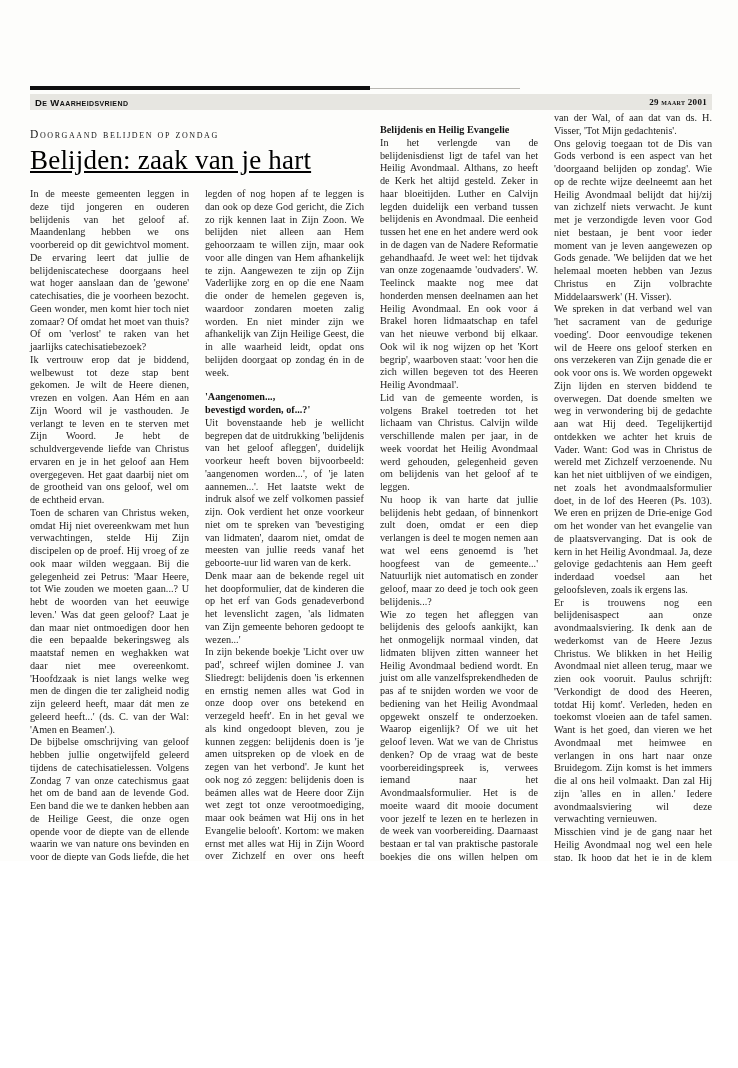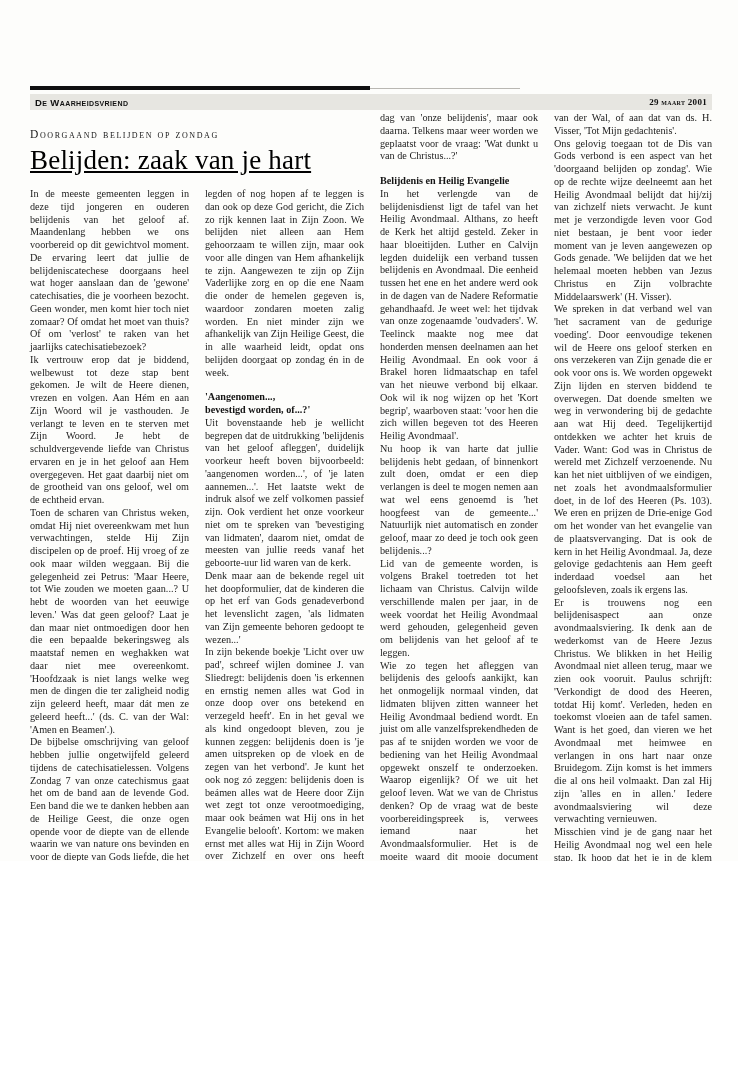--- a/index.html
+++ b/index.html
@@ -83,25 +83,24 @@
           <h3>'Aangenomen...,
 bevestigd worden, of...?'</h3>
           <p>Uit bovenstaande heb je wellicht begrepen dat de uitdrukking 'belijdenis van het geloof afleggen', duidelijk voorkeur heeft boven bijvoorbeeld: 'aangenomen worden...', of 'je laten aannemen...'. Het laatste wekt de indruk alsof we zelf volkomen passief zijn. Ook verdient het onze voorkeur niet om te spreken van 'bevestiging van lidmaten', daarom niet, omdat de meesten van jullie reeds vanaf het geboorte-uur lid waren van de kerk.</p>
           <p>Denk maar aan de bekende regel uit het doopformulier, dat de kinderen die op het erf van Gods genadeverbond het levenslicht zagen, 'als lidmaten van Zijn gemeente behoren gedoopt te wezen...'</p>
           <p>In zijn bekende boekje 'Licht over uw pad', schreef wijlen dominee J. van Sliedregt: belijdenis doen 'is erkennen en ernstig nemen alles wat God in onze doop over ons betekend en verzegeld heeft'. En in het geval we als kind ongedoopt bleven, zou je kunnen zeggen: belijdenis doen is 'je amen uitspreken op de vloek en de zegen van het verbond'. Je kunt het ook nog zó zeggen: belijdenis doen is beámen alles wat de Heere door Zijn wet zegt tot onze verootmoediging, maar ook beámen wat Hij ons in het Evangelie belooft'. Kortom: we maken ernst met alles wat Hij in Zijn Woord over Zichzelf en over ons heeft bekendgemaakt. Zowel met betrekking tot Zijn heiligheid alswel tot Zijn liefde en barmhartigheid. Dat doen we niet slechts op de</p>
         </div>
       </div>
     </div>
 
     <div class="col">
-      <p>dag van 'onze belijdenis', maar ook daarna. Telkens maar weer worden we geplaatst voor de vraag: 'Wat dunkt u van de Christus...?'</p>
       <h3>Belijdenis en Heilig Evangelie</h3>
       <p>In het verlengde van de belijdenisdienst ligt de tafel van het Heilig Avondmaal. Althans, zo heeft de Kerk het altijd gesteld. Zeker in haar bloeitijden. Luther en Calvijn legden duidelijk een verband tussen belijdenis en Avondmaal. Die eenheid tussen het ene en het andere werd ook in de dagen van de Nadere Reformatie gehandhaafd. Je weet wel: het tijdvak van onze zogenaamde 'oudvaders'. W. Teelinck maakte nog mee dat honderden mensen deelnamen aan het Heilig Avondmaal. En ook voor á Brakel horen lidmaatschap en tafel van het nieuwe verbond bij elkaar. Ook wil ik nog wijzen op het 'Kort begrip', waarboven staat: 'voor hen die zich willen begeven tot des Heeren Heilig Avondmaal'.</p>
+      <p>Lid van de gemeente worden, is volgens Brakel toetreden tot het lichaam van Christus. Calvijn wilde verschillende malen per jaar, in de week voordat het Heilig Avondmaal werd gehouden, gelegenheid geven om belijdenis van het geloof af te leggen.</p>
       <p>Nu hoop ik van harte dat jullie belijdenis hebt gedaan, of binnenkort zult doen, omdat er een diep verlangen is deel te mogen nemen aan wat wel eens genoemd is 'het hoogfeest van de gemeente...' Natuurlijk niet automatisch en zonder geloof, maar zo deed je toch ook geen belijdenis...?</p>
-      <p>Lid van de gemeente worden, is volgens Brakel toetreden tot het lichaam van Christus. Calvijn wilde verschillende malen per jaar, in de week voordat het Heilig Avondmaal werd gehouden, gelegenheid geven om belijdenis van het geloof af te leggen.</p>
       <p>Wie zo tegen het afleggen van belijdenis des geloofs aankijkt, kan het onmogelijk normaal vinden, dat lidmaten blijven zitten wanneer het Heilig Avondmaal bediend wordt. En juist om alle vanzelfsprekendheden de pas af te snijden worden we voor de bediening van het Heilig Avondmaal opgewekt onszelf te onderzoeken. Waarop eigenlijk? Of we uit het geloof leven. Wat we van de Christus denken? Op de vraag wat de beste voorbereidingspreek is, verwees iemand naar het Avondmaalsformulier. Het is de moeite waard dit mooie document voor jezelf te lezen en te herlezen in de week van voorbereiding. Daarnaast bestaan er tal van praktische pastorale boekjes die ons willen helpen om zaken duidelijk te krijgen. Ik denk onder meer aan het reeds genoemde boek van ds. C.</p>
     </div>
 
     <div class="col">
       <p>van der Wal, of aan dat van ds. H. Visser, 'Tot Mijn gedachtenis'.</p>
       <p>Ons gelovig toegaan tot de Dis van Gods verbond is een aspect van het 'doorgaand belijden op zondag'. Wie op de rechte wijze deelneemt aan het Heilig Avondmaal belijdt dat hij/zij van zichzelf niets verwacht. Je kunt met je verzondigde leven voor God niet bestaan, je bent voor ieder moment van je leven aangewezen op Gods genade. 'We belijden dat we het helemaal moeten hebben van Jezus Christus en Zijn volbrachte Middelaarswerk' (H. Visser).</p>
       <p>We spreken in dat verband wel van 'het sacrament van de gedurige voeding'. Door eenvoudige tekenen wil de Heere ons geloof sterken en ons verzekeren van Zijn genade die er ook voor ons is. We worden opgewekt Zijn lijden en sterven biddend te overwegen. Dat doende smelten we weg in verwondering bij de gedachte aan wat Hij deed. Tegelijkertijd ontdekken we achter het kruis de Vader. Want: God was in Christus de wereld met Zichzelf verzoenende. Nu kan het niet uitblijven of we eindigen, net zoals het avondmaalsformulier doet, in de lof des Heeren (Ps. 103). We eren en prijzen de Drie-enige God om het wonder van het evangelie van de plaatsvervanging. Dat is ook de kern in het Heilig Avondmaal. Ja, deze gelovige gedachtenis aan Hem geeft inderdaad voedsel aan het geloofsleven, zoals ik ergens las.</p>
       <p>Er is trouwens nog een belijdenisaspect aan onze avondmaalsviering. Ik denk aan de wederkomst van de Heere Jezus Christus. We blikken in het Heilig Avondmaal niet alleen terug, maar we zien ook vooruit. Paulus schrijft: 'Verkondigt de dood des Heeren, totdat Hij komt'. Verleden, heden en toekomst vloeien aan de tafel samen. Want is het goed, dan vieren we het Avondmaal met heimwee en verlangen in ons hart naar onze Bruidegom. Zijn komst is het immers die al ons heil volmaakt. Dan zal Hij zijn 'alles en in allen.' Iedere avondmaalsviering wil deze verwachting vernieuwen.</p>
       <p>Misschien vind je de gang naar het Heilig Avondmaal nog wel een hele stap. Ik hoop dat het je in de klem brengt, dan zal het je zeker uitdrijven. 'Het bloed van Christus onrein achten is geen kleinigheid...' (J. van Sliedregt).</p>
     </div>

